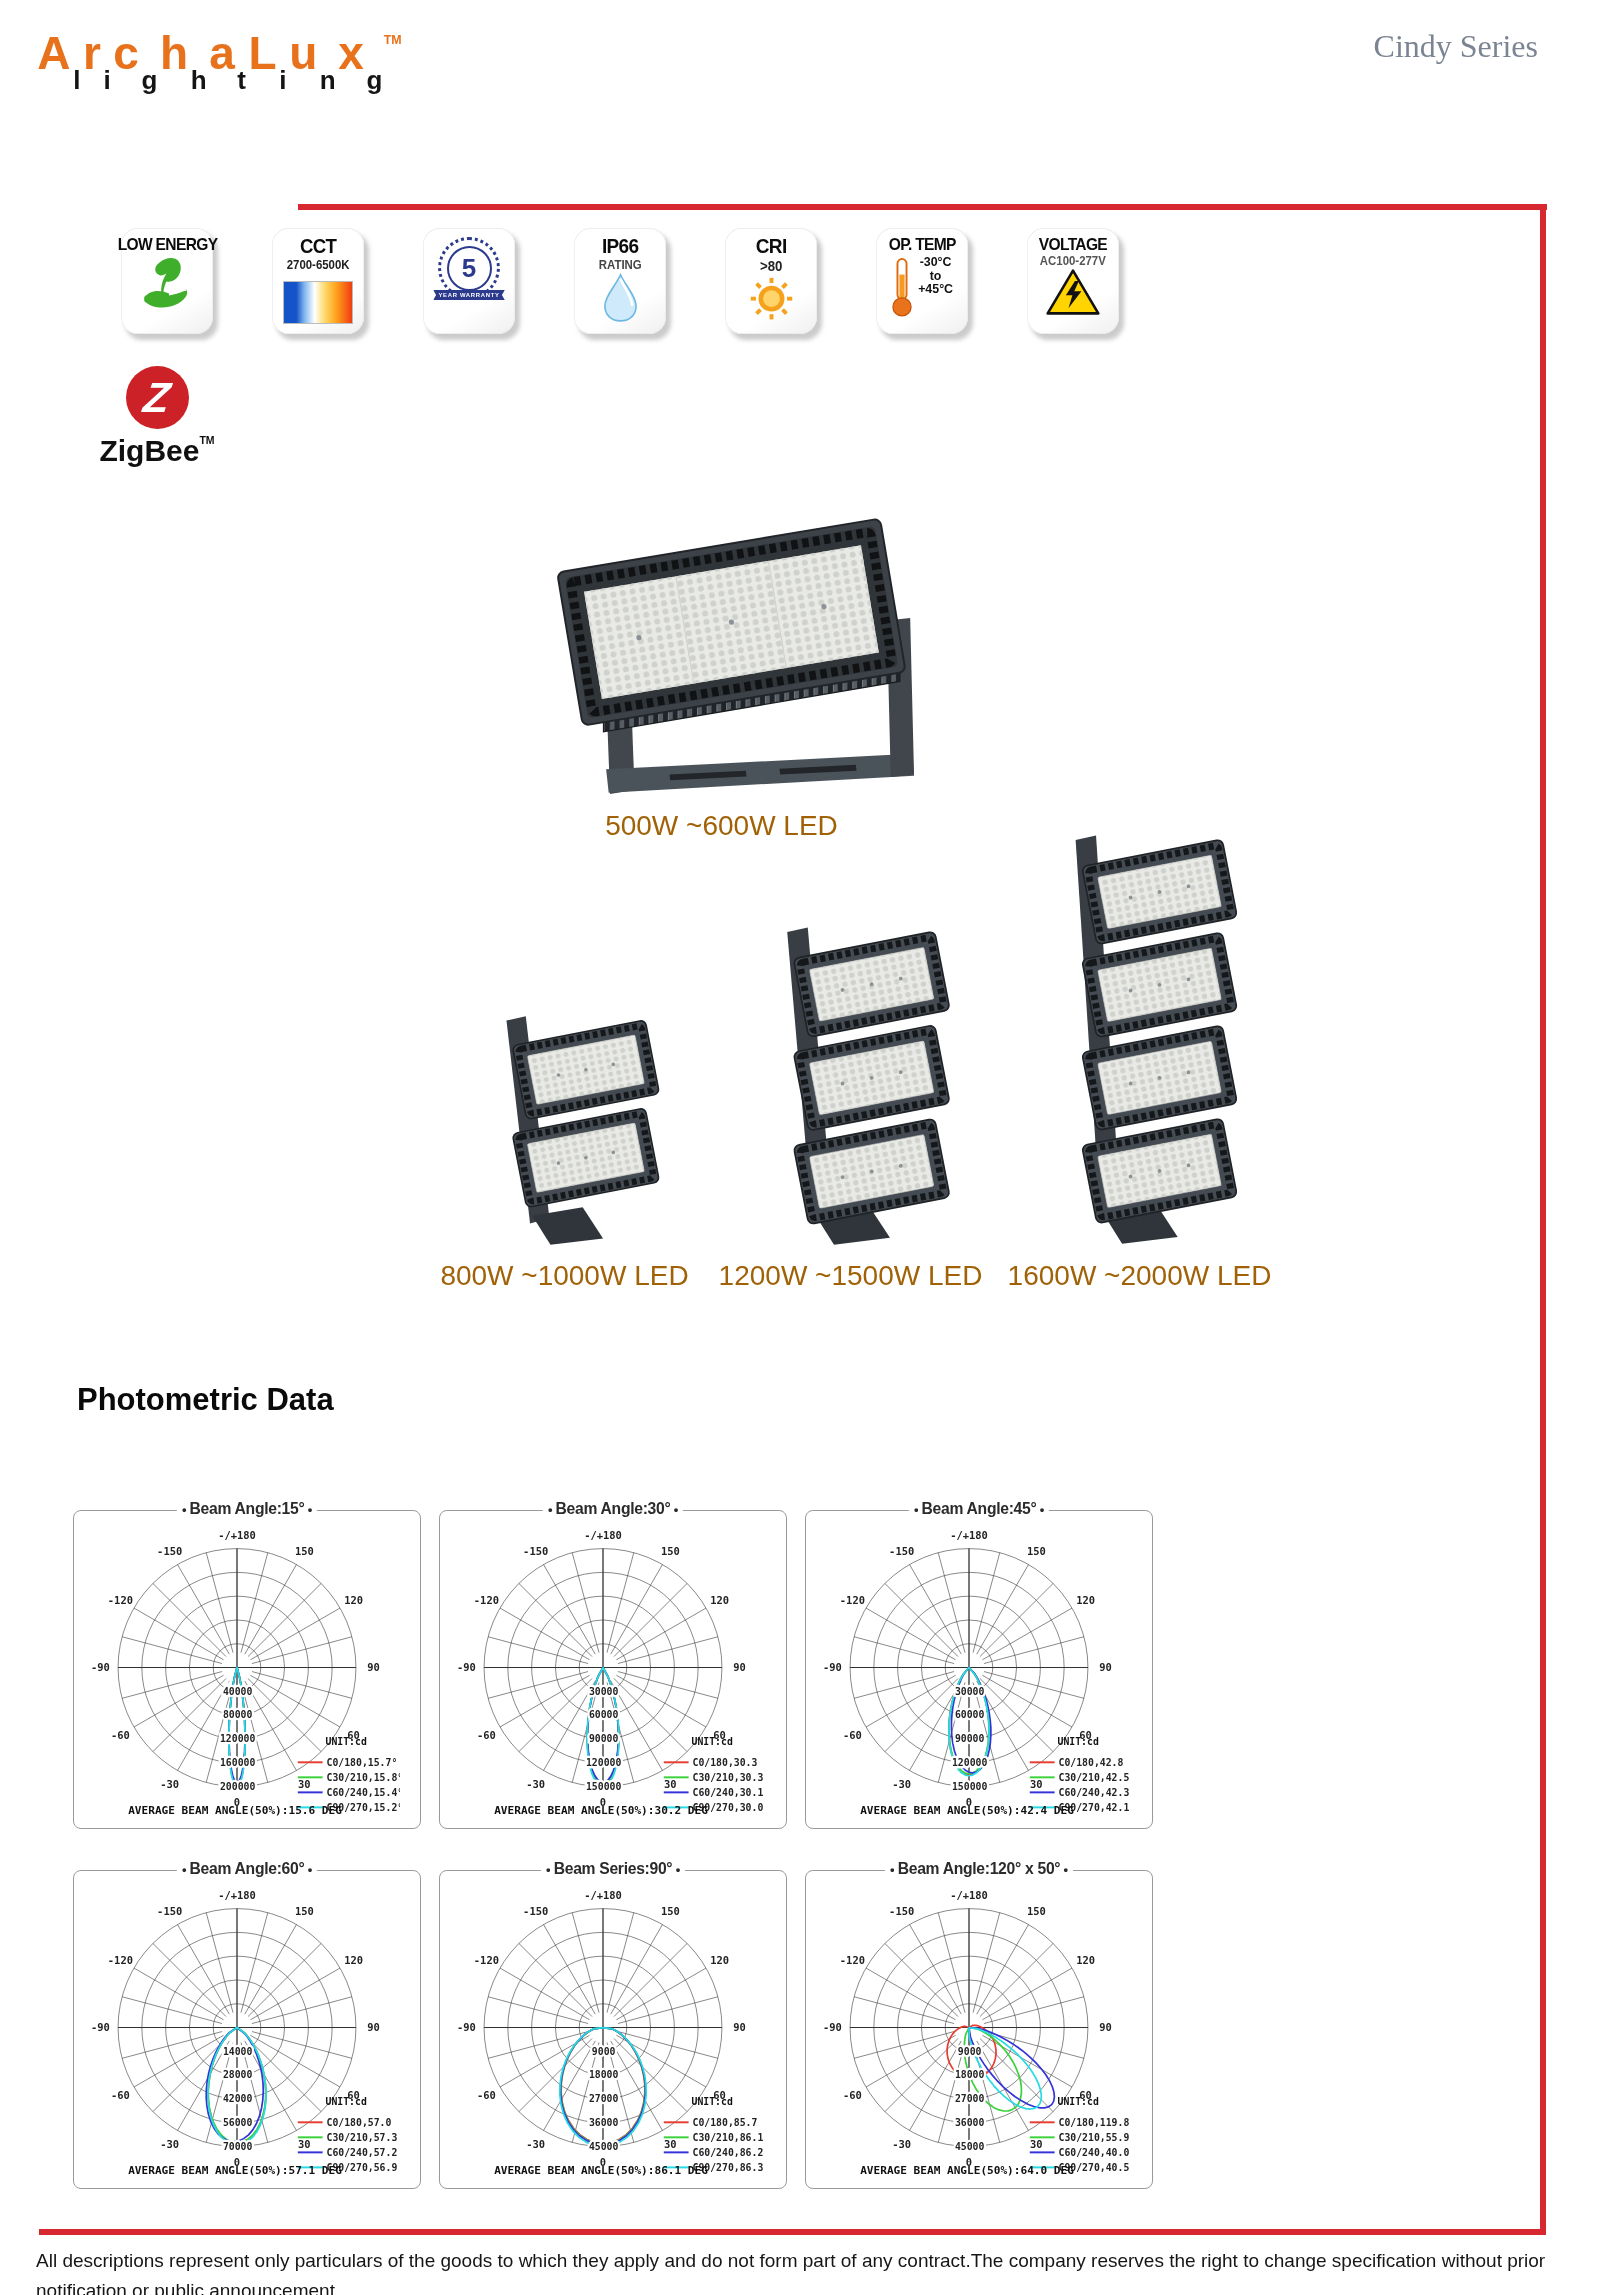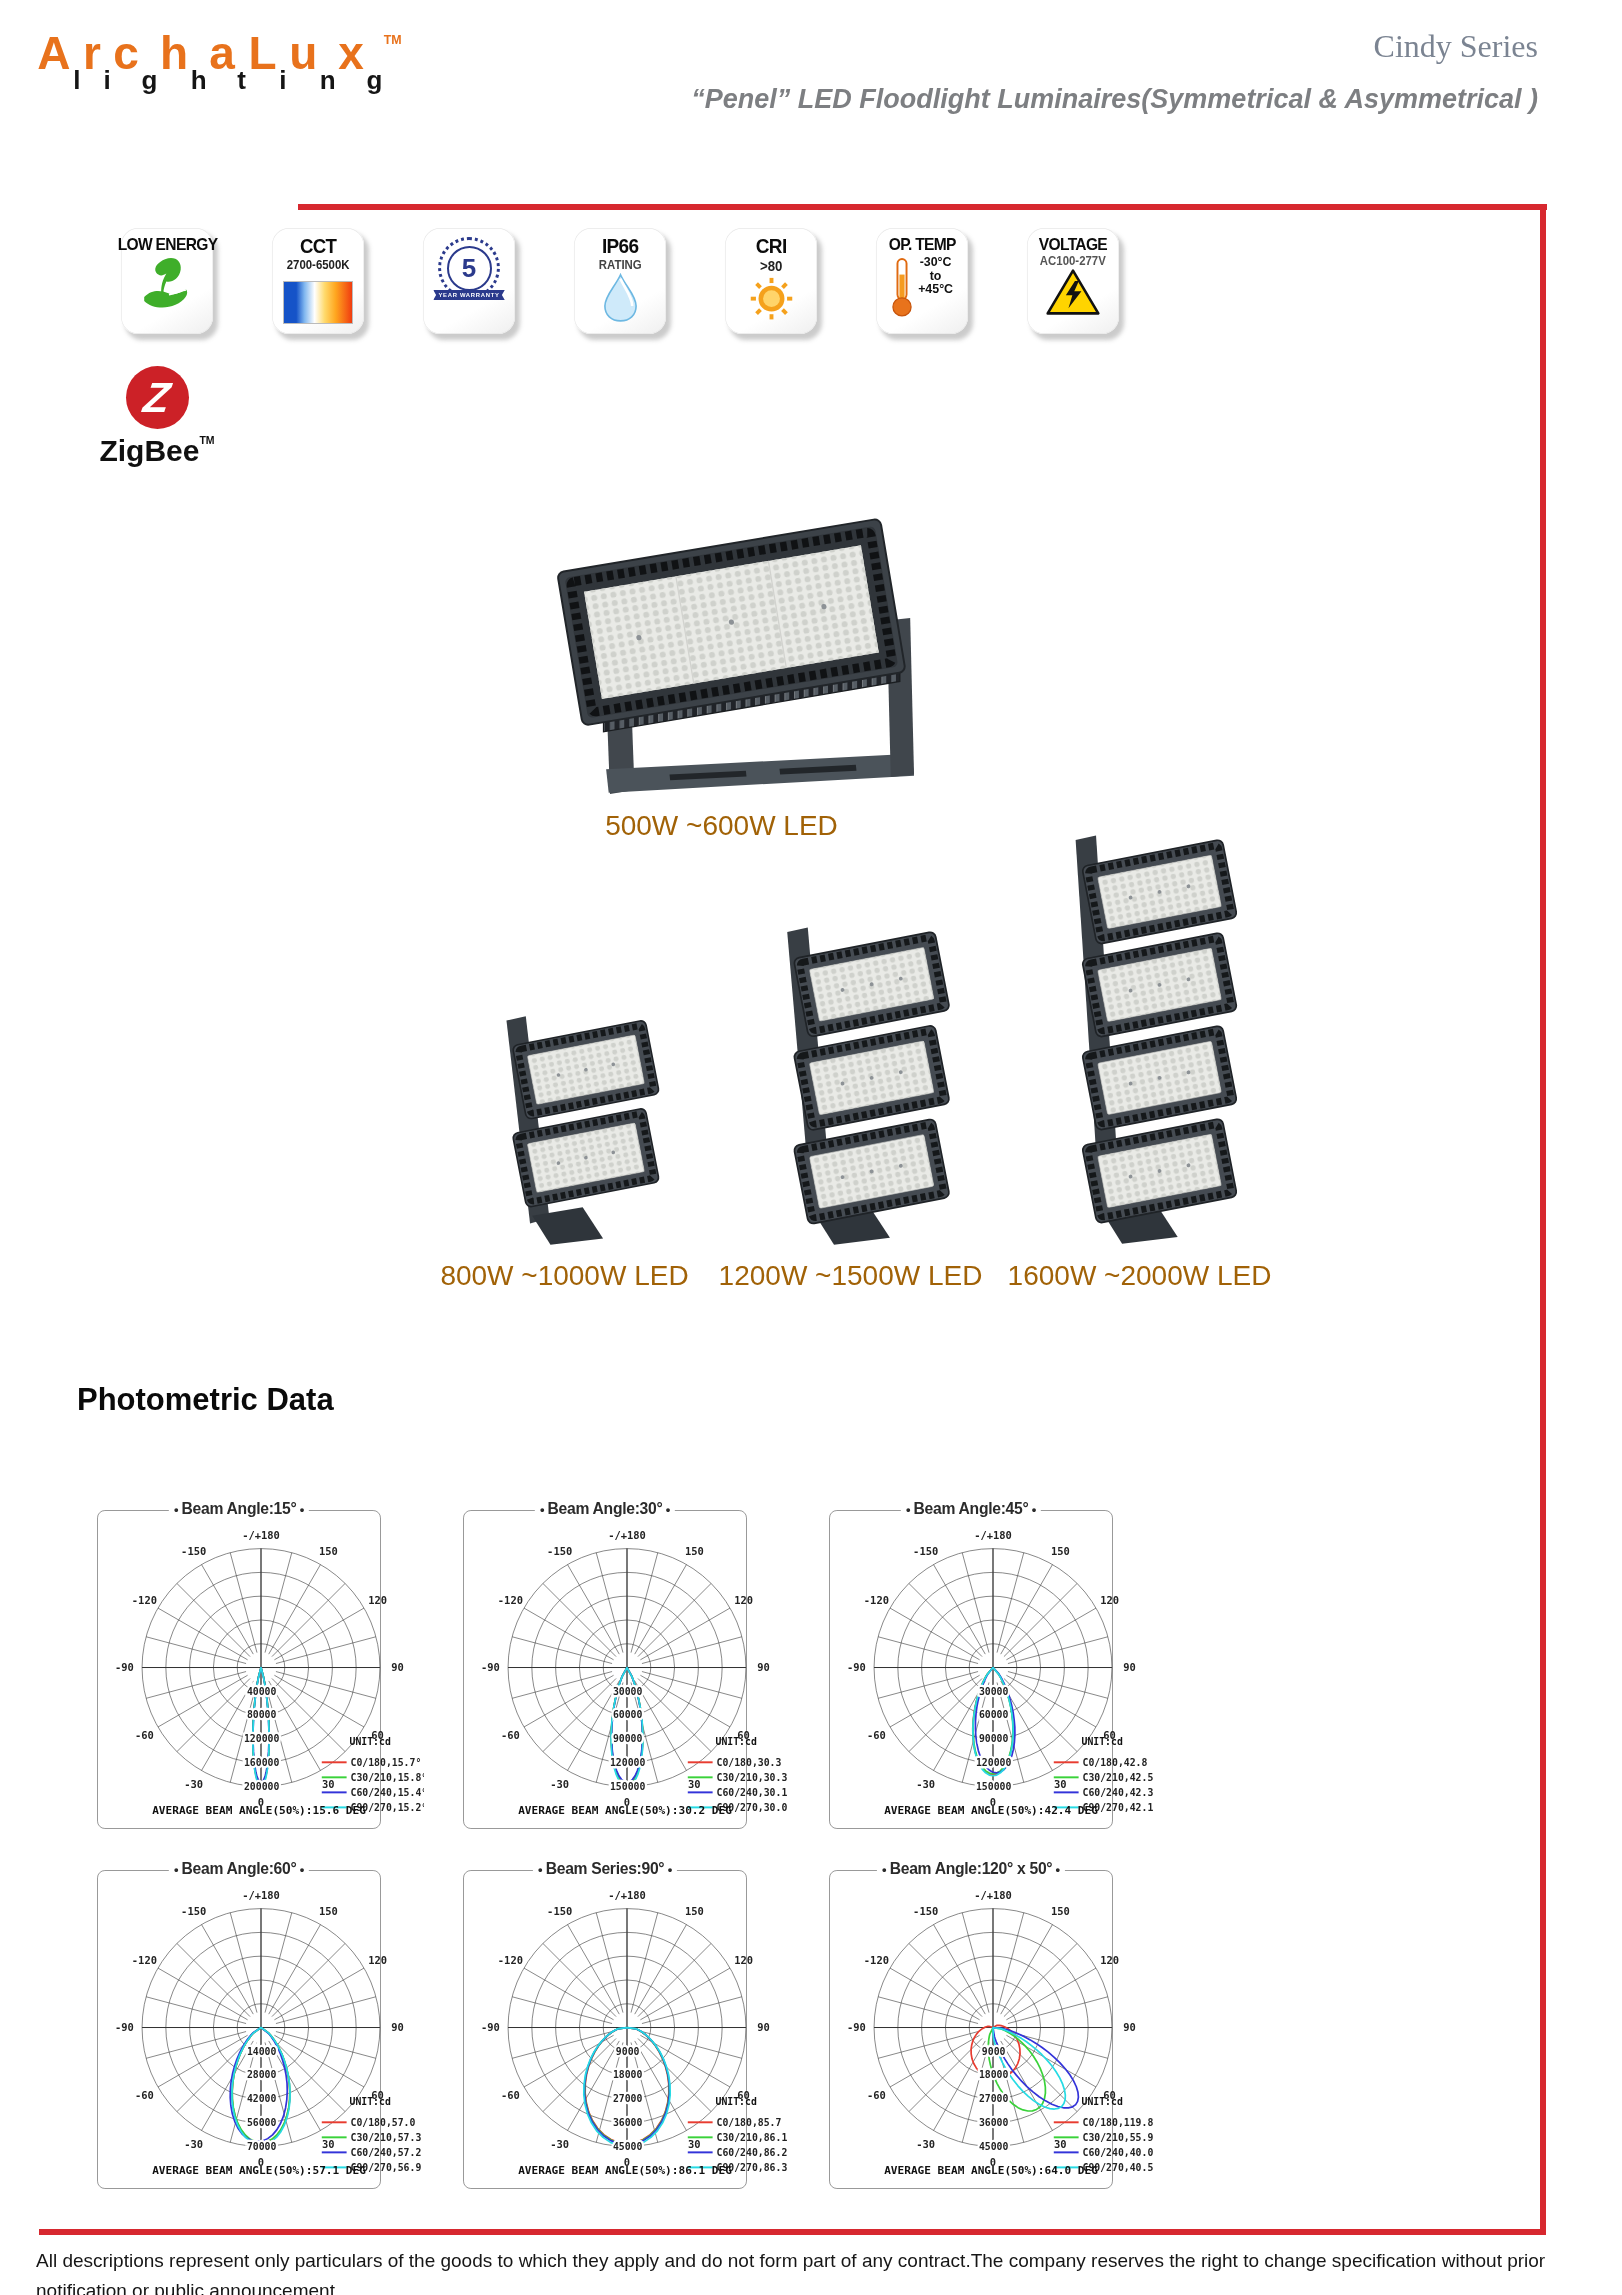--- a/index.html
+++ b/index.html
@@ -39,21 +39,21 @@
   #zigbee .name{font-size:30px;font-weight:bold;color:#101010;margin-top:5.2px;}
   #zigbee .tm{font-size:10.5px;vertical-align:17px;font-weight:bold;color:#101010;}
   #lora{position:absolute;left:65px;top:510px;width:196px;height:111px;}
   #lora .name{position:absolute;left:2.6px;top:25px;font-size:56px;font-weight:bold;color:#0d0d0d;letter-spacing:-1.3px;}
   #lora .tm{position:absolute;left:174px;top:29px;font-size:10.5px;font-weight:bold;color:#0d0d0d;}
   
   .prod-caption{position:absolute;font-size:28px;color:#a16207;text-align:center;width:301px;}
   
   #ph-heading{position:absolute;left:77px;top:1382px;font-size:31px;font-weight:bold;color:#0a0a0a;}
   #charts-grid{position:absolute;left:73px;top:1510px;display:grid;grid-template-columns:repeat(3,328px);column-gap:38px;row-gap:41px;}
-  .chart-box{position:relative;width:284px;height:319px;border:1.3px solid #999;border-radius:7.9px;background:#fff;box-sizing:border-box;margin-left:24px;}
+  .chart-box{position:relative;width:348px;height:319px;border:1.3px solid #999;border-radius:7.9px;background:#fff;box-sizing:border-box;}
   .chart-title{position:absolute;top:-11px;left:50%;transform:translateX(-50%);background:#fff;padding:0 5.2px;
         font-size:15.7px;font-weight:bold;color:#2b2b2b;white-space:nowrap;letter-spacing:-0.3px;}
   .chart-title .dot{font-size:13px;}
   .chart-box svg{position:absolute;left:0;top:1.3px;}
   
   #footer-text{position:absolute;left:36px;top:2246px;width:1525px;font-size:19px;color:#161616;line-height:1.6;}
 </style>
 </head>
 <body>
 
@@ -66,21 +66,20 @@
       </pattern>
       <pattern id="finsP" width="15" height="120" patternUnits="userSpaceOnUse">
         <rect width="8" height="120" fill="#202328"></rect>
           <rect x="8" width="7" height="120" fill="#565d64"></rect>
       </pattern>
     </defs>
   </svg>
 
   <div id="logo"><span class="big">A</span><span class="small">l</span><span class="big">r</span><span class="small">i</span><span class="big">c</span><span class="small">g</span><span class="big">h</span><span class="small">h</span><span class="big">a</span><span class="small">t</span><span class="big">L</span><span class="small">i</span><span class="big">u</span><span class="small">n</span><span class="big">x</span><span class="small">g</span><span class="tm">TM</span></div>
   <div id="series-title">Cindy Series</div>
-  <div id="subtitle">“Penel” LED Floodlight Luminaires(Symmetrical &amp; Asymmetrical )</div>
 
   <div class="redline" style="left:298px;top:204px;width:1249px;height:5.9px;"></div>
   <div class="redline" style="left:1540px;top:204px;width:5.9px;height:2030px;"></div>
   <div class="redline" style="left:39px;top:2229px;width:1507px;height:5.9px;"></div>
 
   <div id="badge-row">
     <div class="badge">
       <div class="t1">LOW ENERGY</div>
       <svg width="56" height="60" viewBox="0 0 86 92">
         <path d="M40 8 C54 2 66 10 64 24 C62 38 50 44 42 42 C36 56 38 60 38 60 L34 60 C34 48 36 40 42 30 C36 34 30 34 26 28 C22 20 30 12 40 8 Z" fill="#3fae2a"></path>

